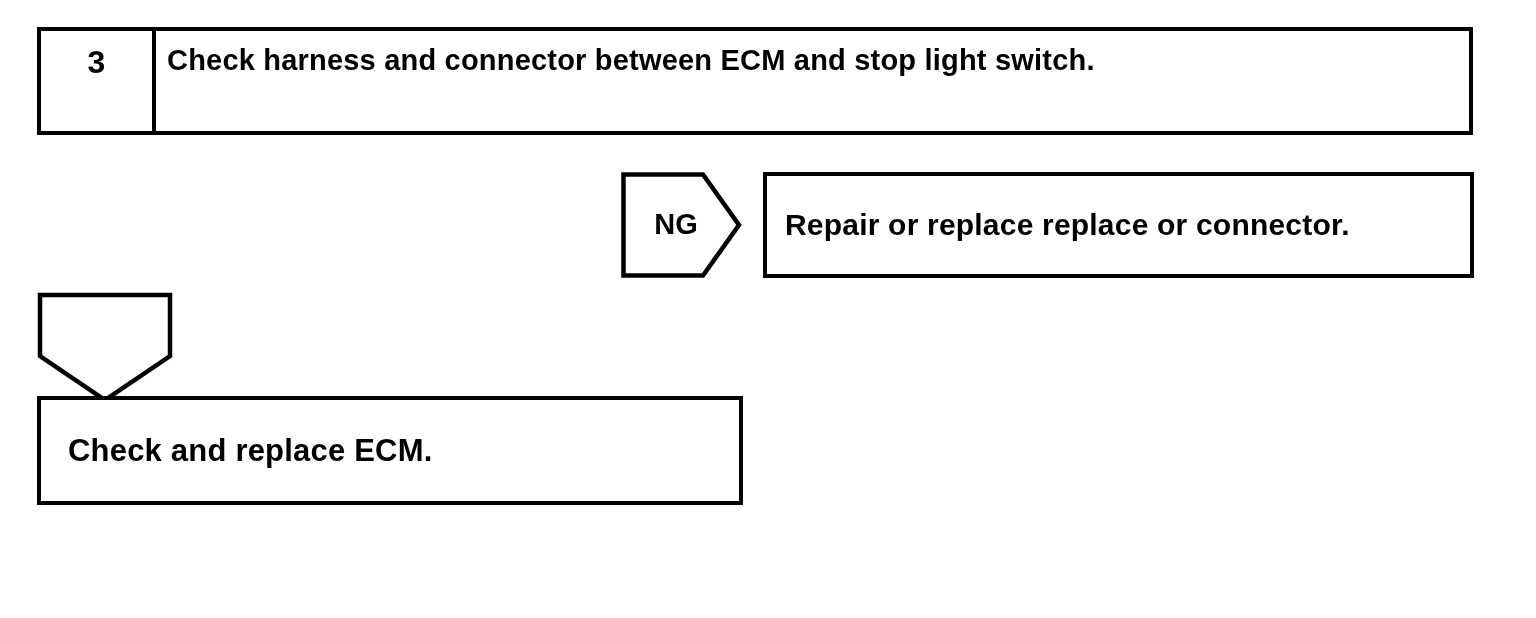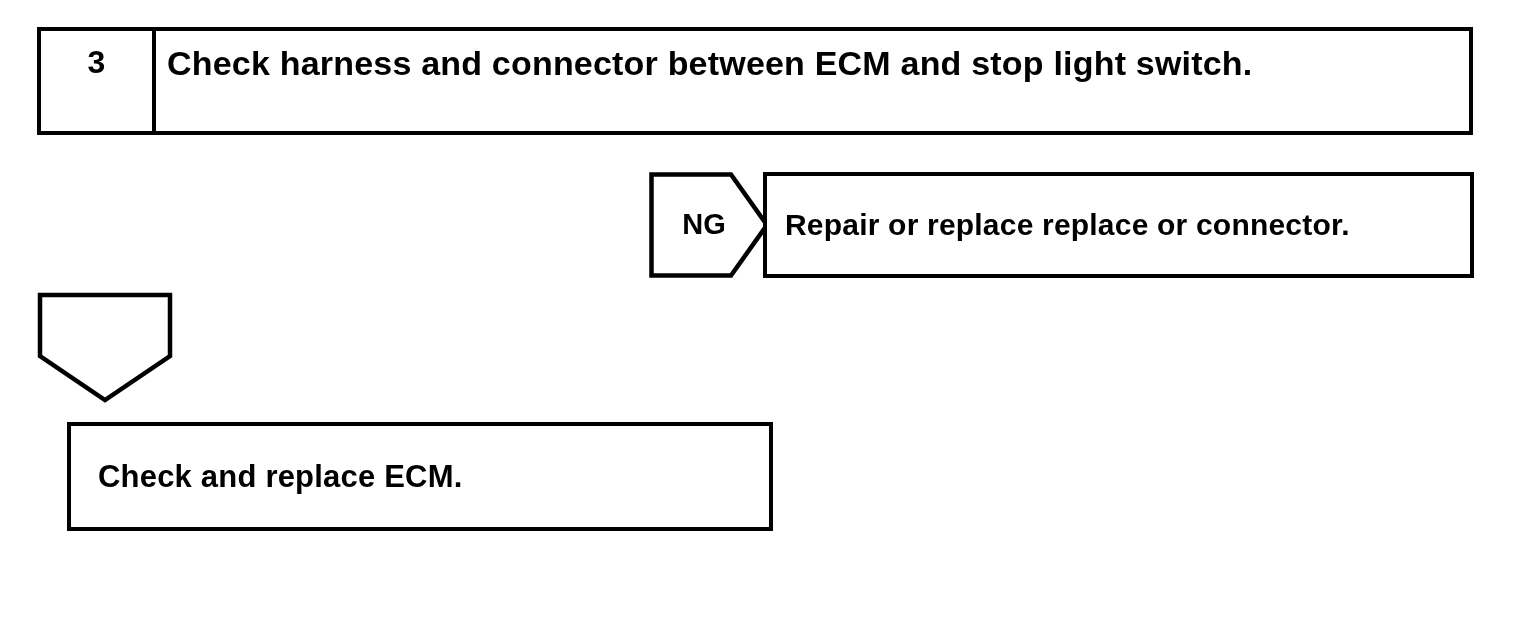--- a/index.html
+++ b/index.html
@@ -24,55 +24,55 @@
   .step-box { left:37px; top:27px; width:1436px; height:108px; display:flex; }
   .step-num-cell {
     width:115px; flex:0 0 115px;
     border-right:4px solid var(--ink,#000);
     display:flex; justify-content:center; align-items:flex-start;
     padding-top:14px;
   }
   .step-num-cell span { font-size:32px; font-weight:700; line-height:1.1; }
   .step-text-cell {
     flex:1; padding:13px 18px 0 11px;
-    font-size:34px; font-weight:700; line-height:1.15;
+    font-size:29px; font-weight:700; line-height:1.15;
     letter-spacing:0.2px;
   }
 
   
   .shape { position:absolute; }
   .shape svg { display:block; }
   .shape polygon {
     fill:var(--paper,#fff);
     stroke:var(--ink,#000);
     stroke-width:4.5;
     stroke-linejoin:miter;
   }
   .shape-label {
     position:absolute;
     font-size:29px; font-weight:700;
     text-align:center; line-height:1;
     color:var(--ink,#000);
   }
-  .ng-shape { left:649px; top:172px; width:121px; height:106px; }
+  .ng-shape { left:621px; top:172px; width:121px; height:106px; }
   .ng-shape .shape-label { left:0; top:38px; width:110px; }
   .ok-shape { left:37px; top:292px; width:136px; height:112px; }
   .ok-shape .shape-label { left:0; top:26px; width:136px; }
 
   
   .ng-action-box {
     left:763px; top:172px; width:711px; height:106px;
     display:flex; align-items:center;
     padding-left:18px; padding-right:10px;
   }
   .ng-action-box span { font-size:30px; font-weight:700; letter-spacing:0.2px; }
   .ok-action-box {
-    left:37px; top:422px; width:706px; height:109px;
+    left:37px; top:396px; width:706px; height:109px;
     display:flex; align-items:center;
-    padding-left:27px; padding-right:10px;margin-left:30px;
+    padding-left:27px; padding-right:10px;
   }
   .ok-action-box span { font-size:31px; font-weight:700; letter-spacing:0.2px; }
 </style>
 </head>
 <body>
 
 <div class="canvas">
 
   <div class="box step-box">
     <div class="step-num-cell">

